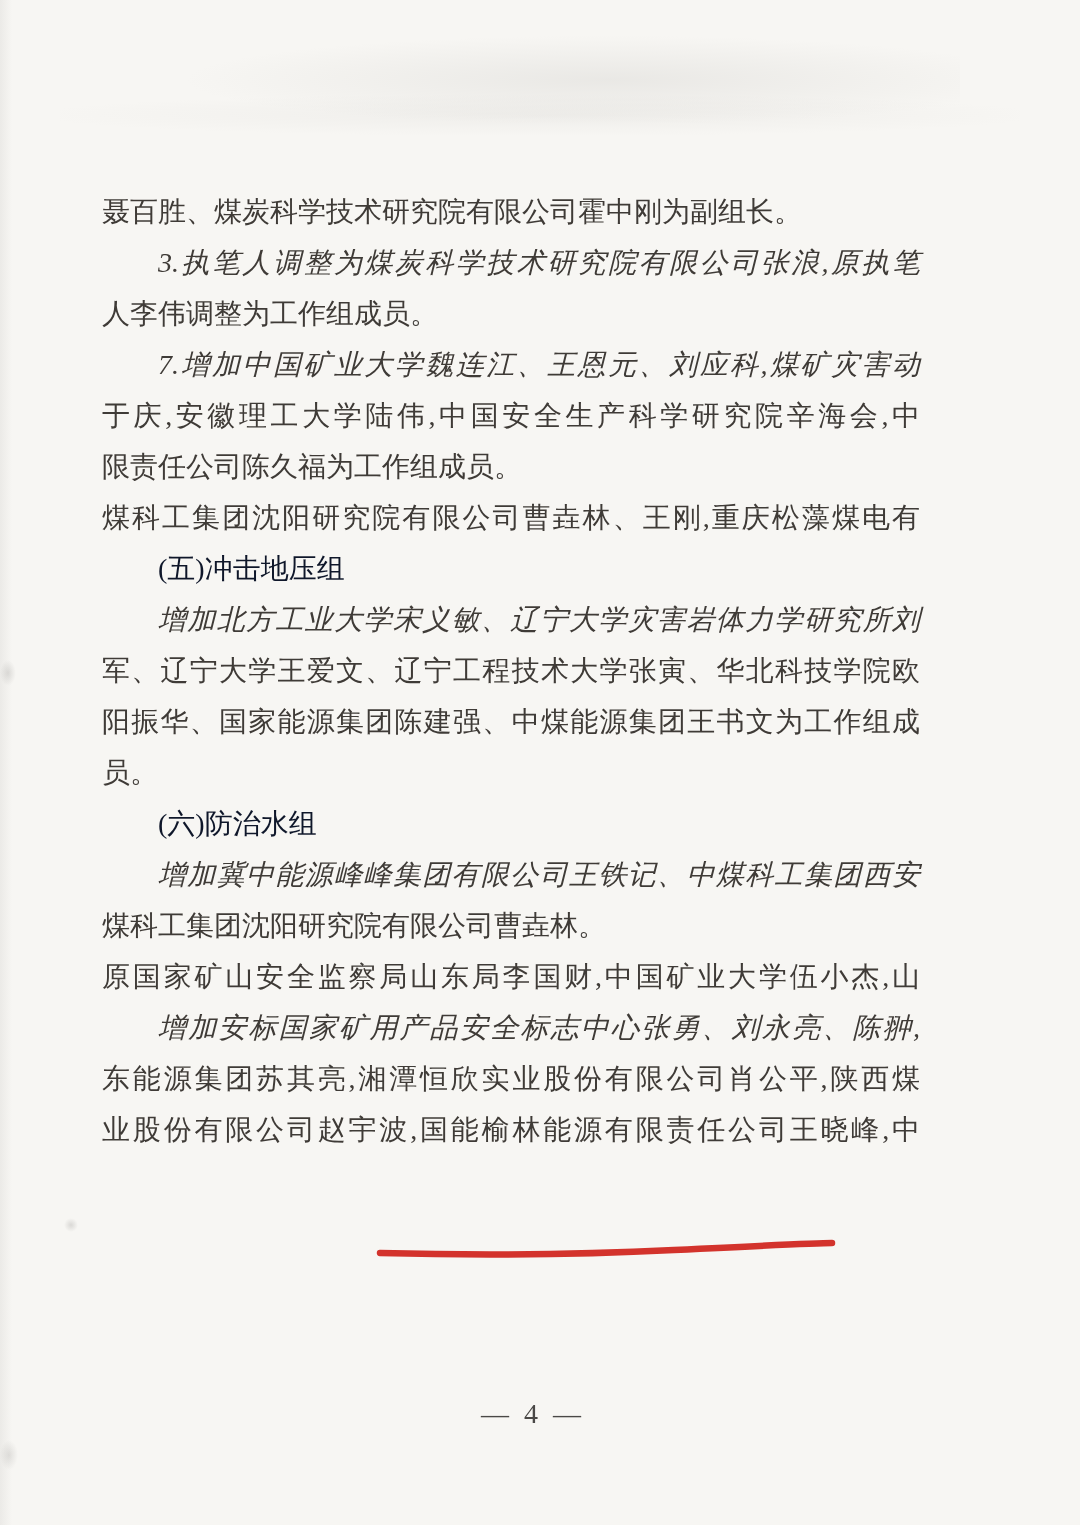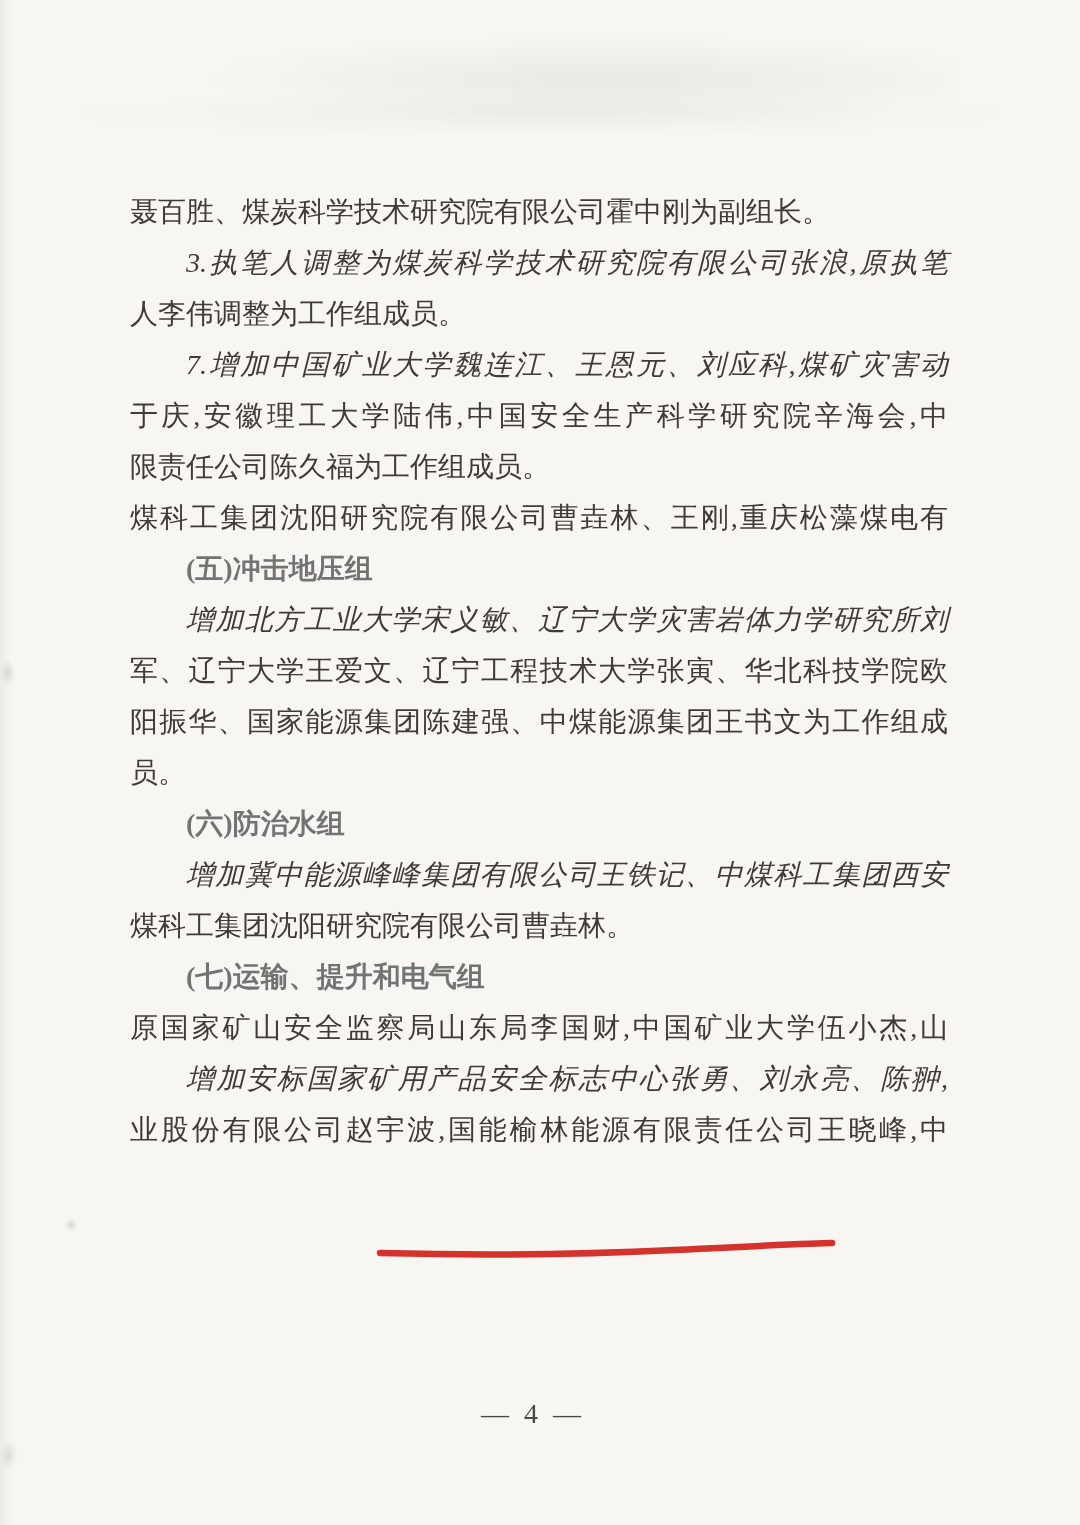--- a/index.html
+++ b/index.html
@@ -38,21 +38,21 @@
     left: 64px; top: 1218px; width: 14px; height: 14px;
     background: radial-gradient(ellipse, rgba(150,148,145,0.3), transparent 70%);
   }
   .smudge.spot3 {
     left: 0; top: 1440px; width: 18px; height: 30px;
     background: radial-gradient(ellipse, rgba(140,138,135,0.22), transparent 70%);
   }
 
   .text-column {
     position: absolute;
-    left: 130px;
+    left: 102px;
     top: 186px;
     width: 818px;
   }
   .line {
     height: 51px;
     line-height: 51px;
     font-size: 28px;
     color: #3f3b37;
     text-align: justify;
     text-align-last: justify;
@@ -61,24 +61,24 @@
     letter-spacing: 0;
   }
   .line.p-end {
     text-align-last: left;
   }
   .line.indent {
     text-indent: 56px;
     font-style: italic;
   }
   .line.heading {
-    font-weight: 700;
+    font-weight: 400;
     text-indent: 56px;
     text-align-last: left;
-    color: #737373;
+    color: #0f172a;
   }
   .underline-annotation {
     position: absolute;
     left: 374px;
     top: 1237px;
     width: 464px;
     height: 24px;
   }
   .page-number {
     position: absolute;
@@ -112,23 +112,23 @@
     <div class="line p-end">限责任公司陈久福为工作组成员。</div>
     <div class="line">煤科工集团沈阳研究院有限公司曹垚林、王刚,重庆松藻煤电有</div>
     <div class="line heading">(五)冲击地压组</div>
     <div class="line indent">增加北方工业大学宋义敏、辽宁大学灾害岩体力学研究所刘</div>
     <div class="line">军、辽宁大学王爱文、辽宁工程技术大学张寅、华北科技学院欧</div>
     <div class="line">阳振华、国家能源集团陈建强、中煤能源集团王书文为工作组成</div>
     <div class="line p-end">员。</div>
     <div class="line heading">(六)防治水组</div>
     <div class="line indent">增加冀中能源峰峰集团有限公司王铁记、中煤科工集团西安</div>
     <div class="line p-end">煤科工集团沈阳研究院有限公司曹垚林。</div>
-    <div class="line heading">(七)运输、提升和电气组</div>
     <div class="line">原国家矿山安全监察局山东局李国财,中国矿业大学伍小杰,山</div>
     <div class="line indent">增加安标国家矿用产品安全标志中心张勇、刘永亮、陈翀,</div>
+    <div class="line">东能源集团苏其亮,湘潭恒欣实业股份有限公司肖公平,陕西煤</div>
     <div class="line">业股份有限公司赵宇波,国能榆林能源有限责任公司王晓峰,中</div>
   </div>
 
   <svg class="underline-annotation" viewBox="0 0 464 24" xmlns="http://www.w3.org/2000/svg">
     <path d="M 6 16 Q 160 20 300 13 T 458 6" fill="none" stroke-width="6.5" stroke-linecap="round" opacity="0.93" stroke="#d0241c"></path>
   </svg>
 
   <div class="page-number">— 4 —</div>
 
 </div>

